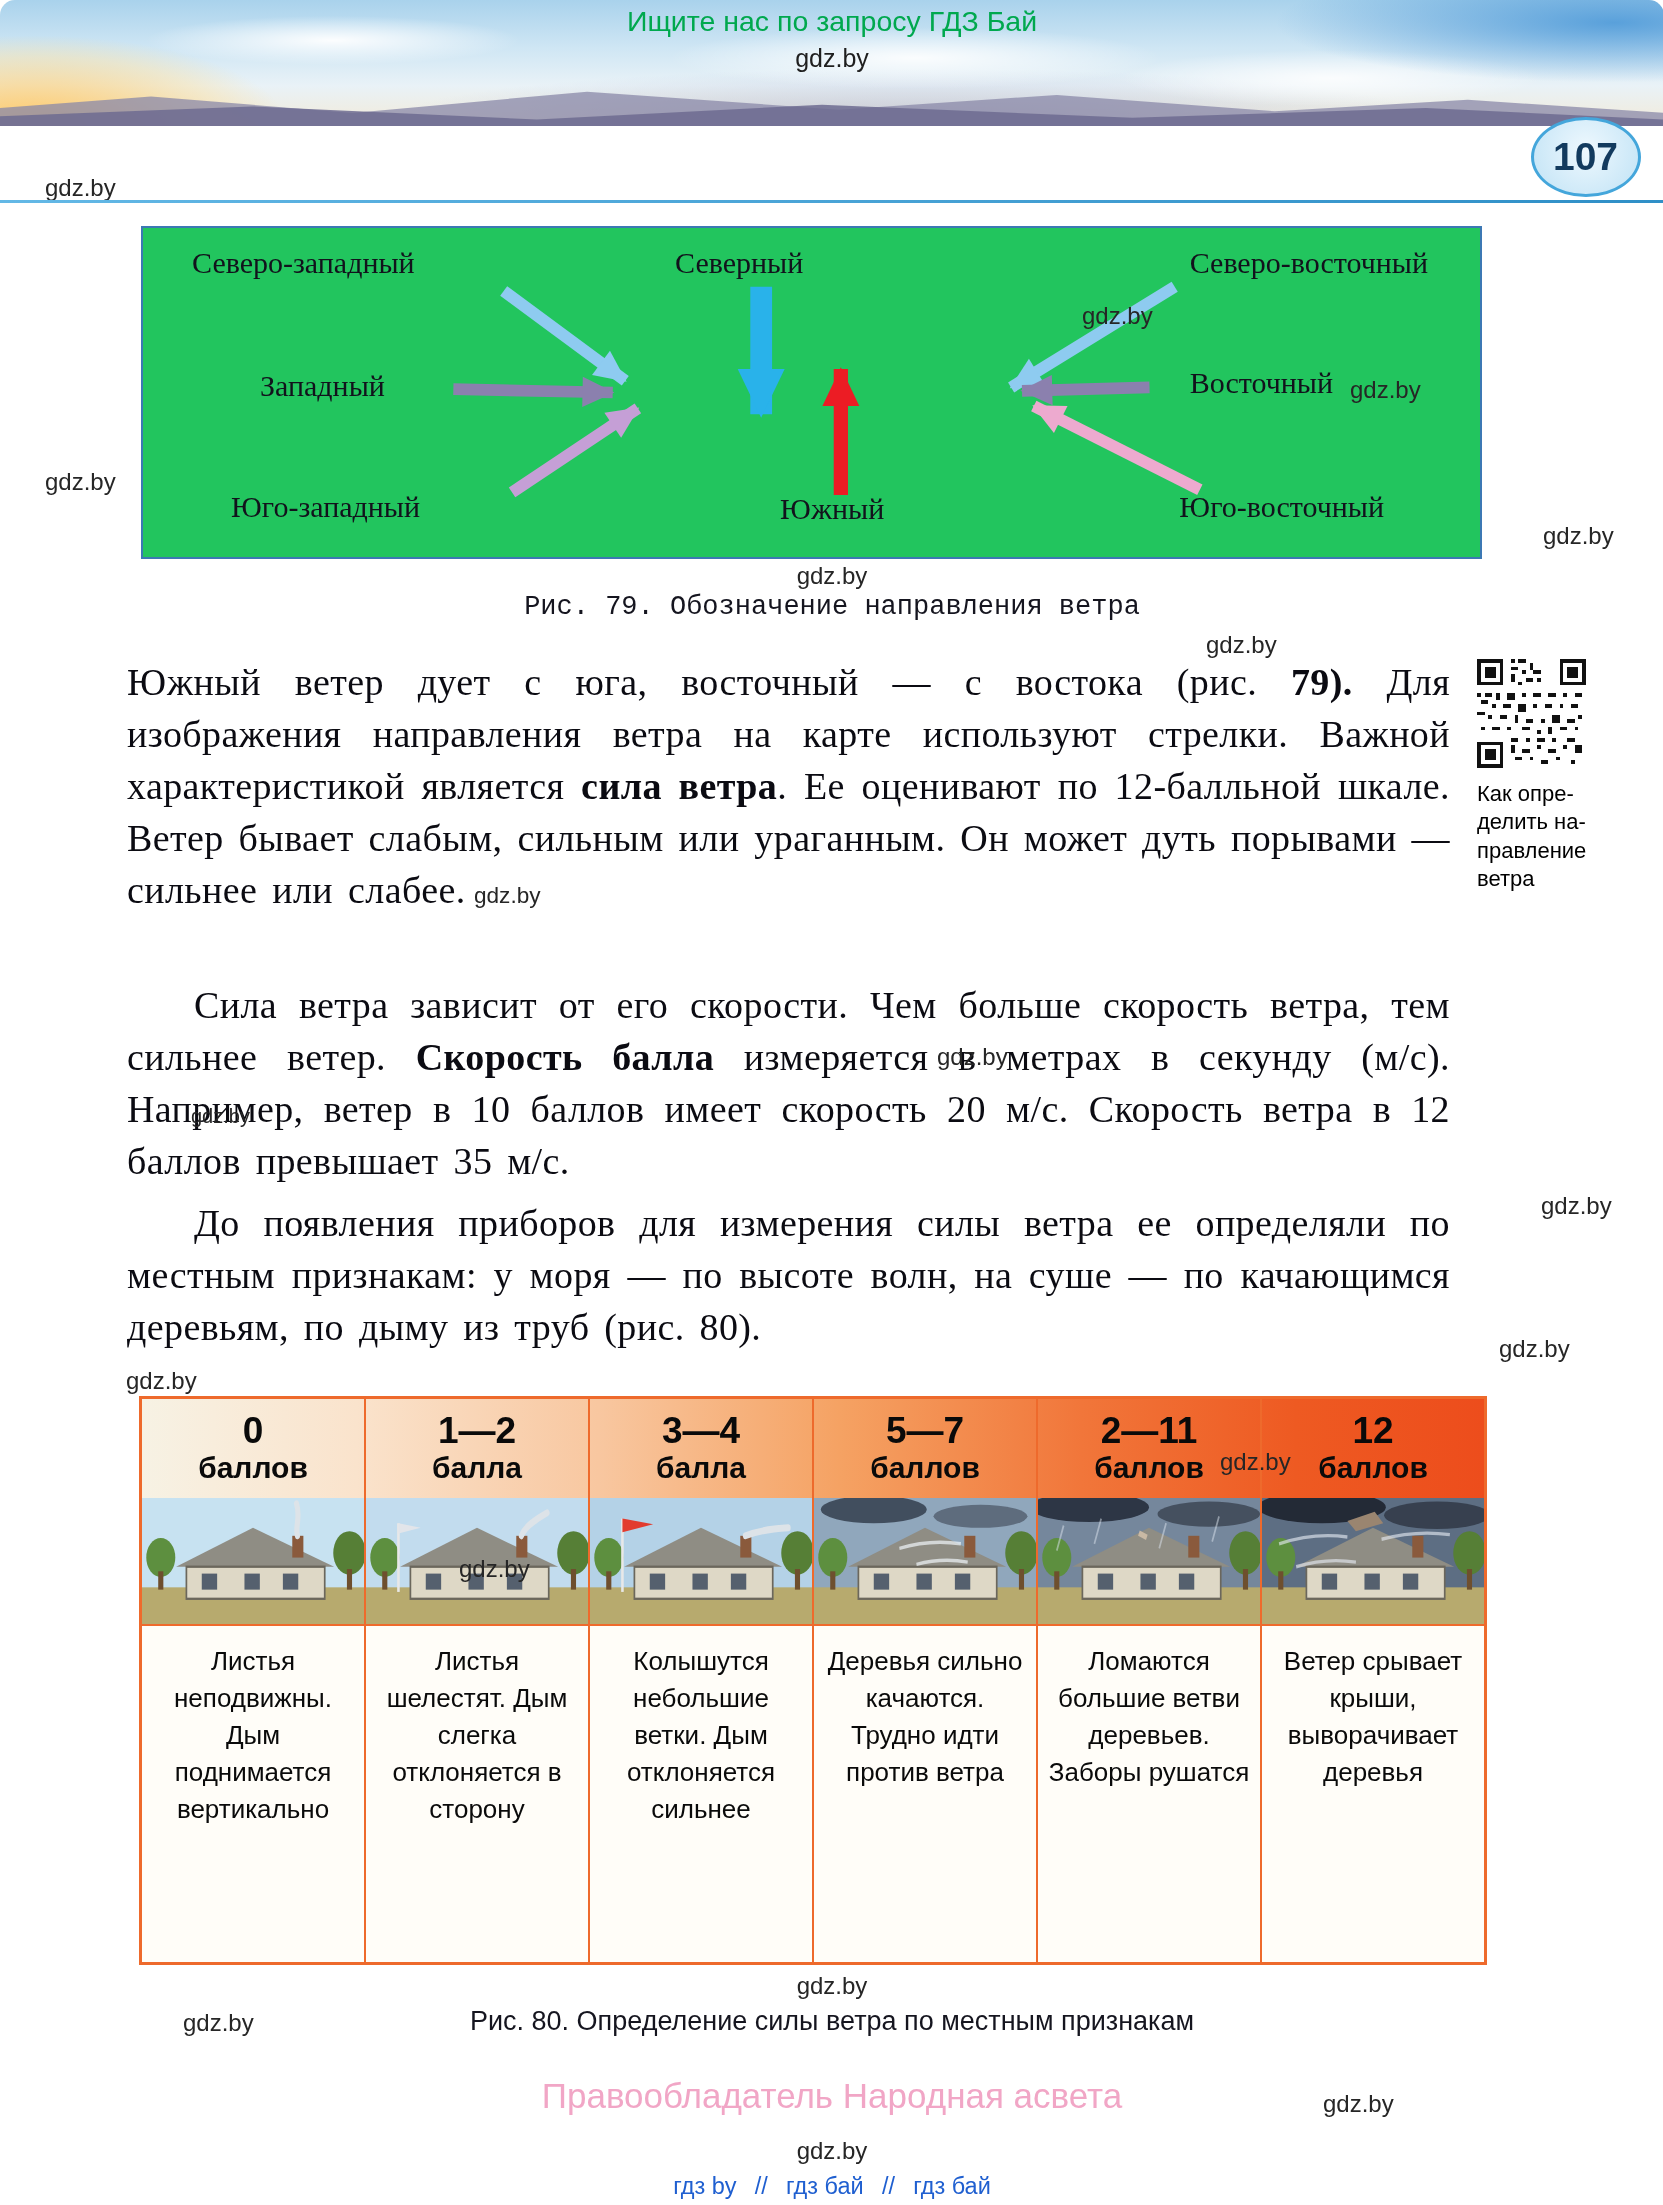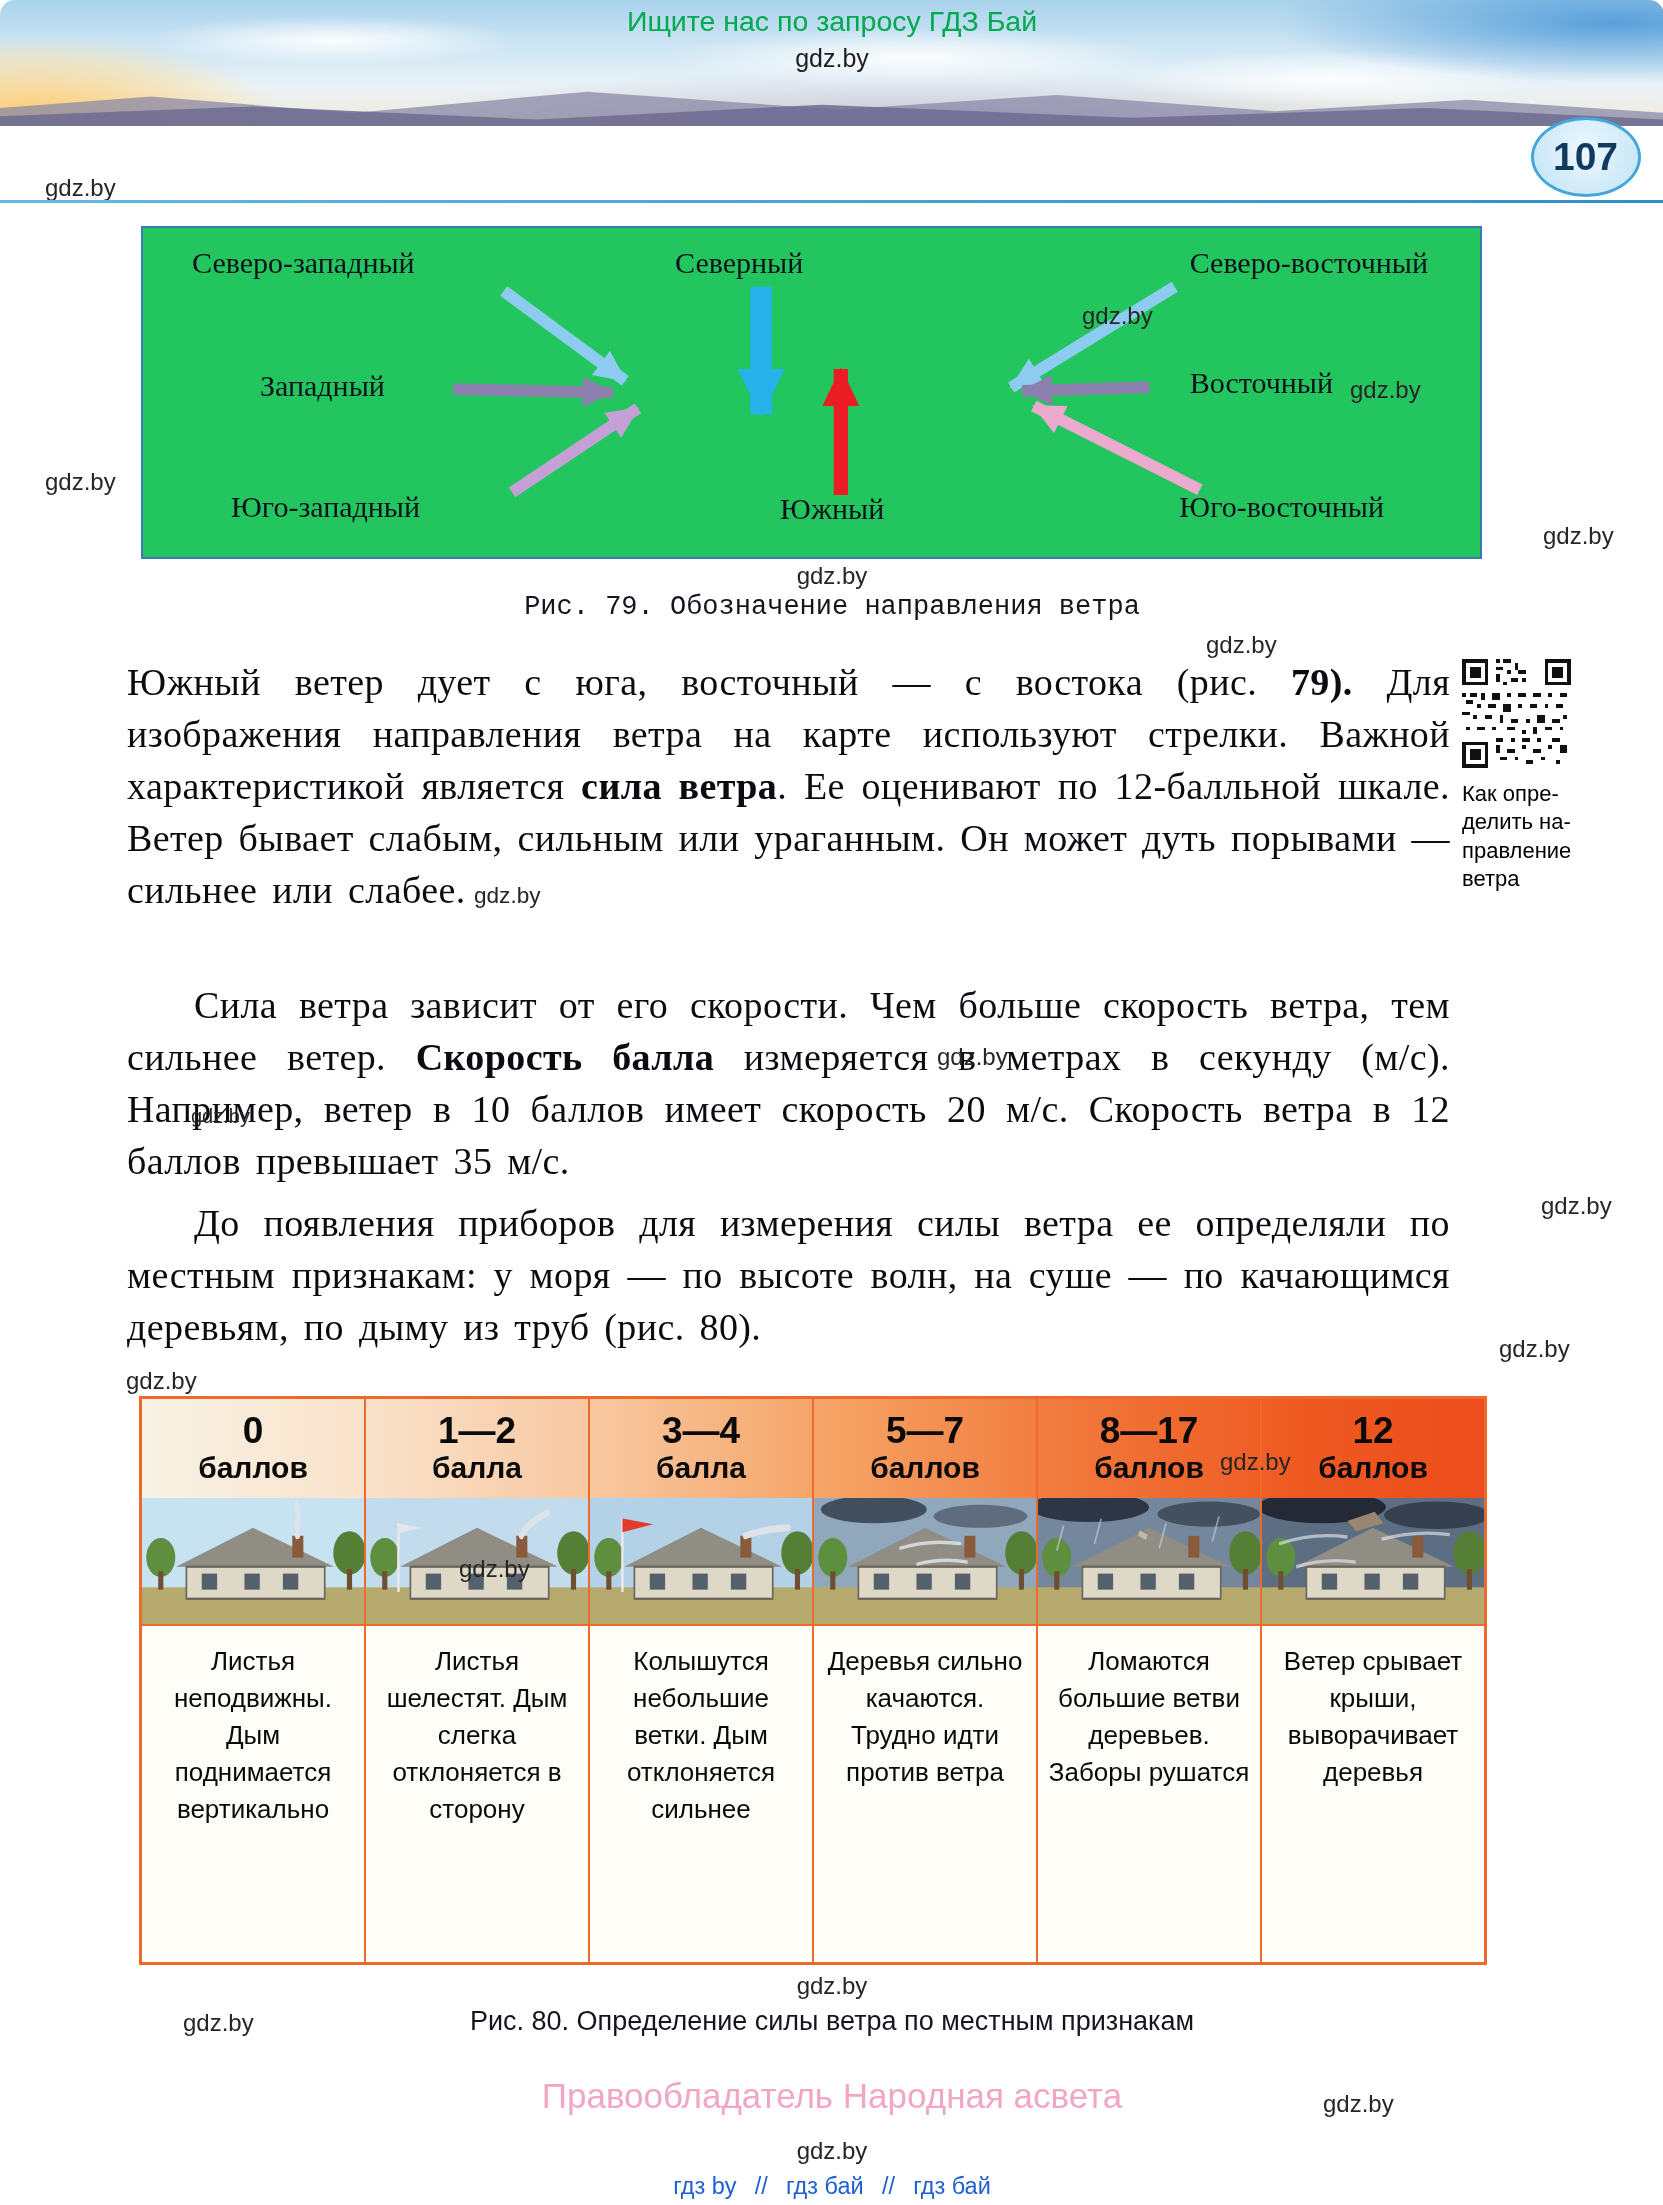--- a/index.html
+++ b/index.html
@@ -56,21 +56,21 @@
   
   .fig79 { position:absolute; left:141px; top:226px; width:1337px; height:329px; border:2.5px solid #3c78b4; background:#22c55e; }
   .fig79 .dir { position:absolute; font-size:30px; color:#12121c; white-space:nowrap; }
   .fig79 svg.arrows { position:absolute; left:0; top:0; width:100%; height:100%; }
   .fig79-caption {
     position:absolute; top:592px; left:0; width:100%; text-align:center;
     font-family:Liberation Mono, monospace; font-size:27px; color:#15151f;
   }
 
   
-  .qr-block { position:absolute; right:59px; top:659px; width:143px; }
+  .qr-block { position:absolute; right:44px; top:659px; width:143px; }
   .qr-block svg { display:block; width:109px; height:109px; background:#fff; }
   .qr-caption { margin-top:11.7px; font-family:"Liberation Sans",sans-serif; font-size:22px; line-height:1.3; color:#000; }
 
   
   .para {
     position:absolute; left:127px; width:1323px;
     font-size:38px; line-height:52px; text-align:justify;
     letter-spacing:0.4px; word-spacing:5px; color:#0b0b12;
   }
   .para.indent { text-indent:67px; }
@@ -306,21 +306,21 @@
             <ellipse cx="70" cy="10" rx="62" ry="12" fill="rgba(52,62,78,0.85)"></ellipse>
             <ellipse cx="195" cy="16" rx="55" ry="10" fill="rgba(72,82,98,0.7)"></ellipse>
             <path d="M100,44 q35,-8 72,-4 M120,58 q30,-6 60,-2" stroke="rgba(240,245,250,0.7)" stroke-width="3" fill="none"></path>
           </svg>
         </div>
         <div class="f80text">Деревья сильно качаются. Трудно идти против ветра</div>
       </div>
 
       <div class="f80col">
         <div class="f80head">
-          <div class="f80score">8—17</div>
+          <div class="f80score">2—11</div>
           <div class="f80unit">баллов</div>
         </div>
         <div class="f80img">
           <svg viewBox="0 0 260 110" preserveAspectRatio="none">
             <rect width="260" height="110" fill="#75879c"></rect>
             <use href="#house-scene"></use>
             <ellipse cx="60" cy="8" rx="70" ry="13" fill="rgba(38,46,60,0.9)"></ellipse>
             <ellipse cx="200" cy="14" rx="60" ry="11" fill="rgba(58,66,80,0.8)"></ellipse>
             <path d="M30,24 l-8,22 M74,18 l-8,22 M150,22 l-8,22 M212,16 l-8,22" stroke="rgba(220,228,238,0.5)" stroke-width="2" fill="none"></path>
             <rect x="118" y="30" width="10" height="5" fill="#c9b9a4" transform="rotate(22 123 32)"></rect>

